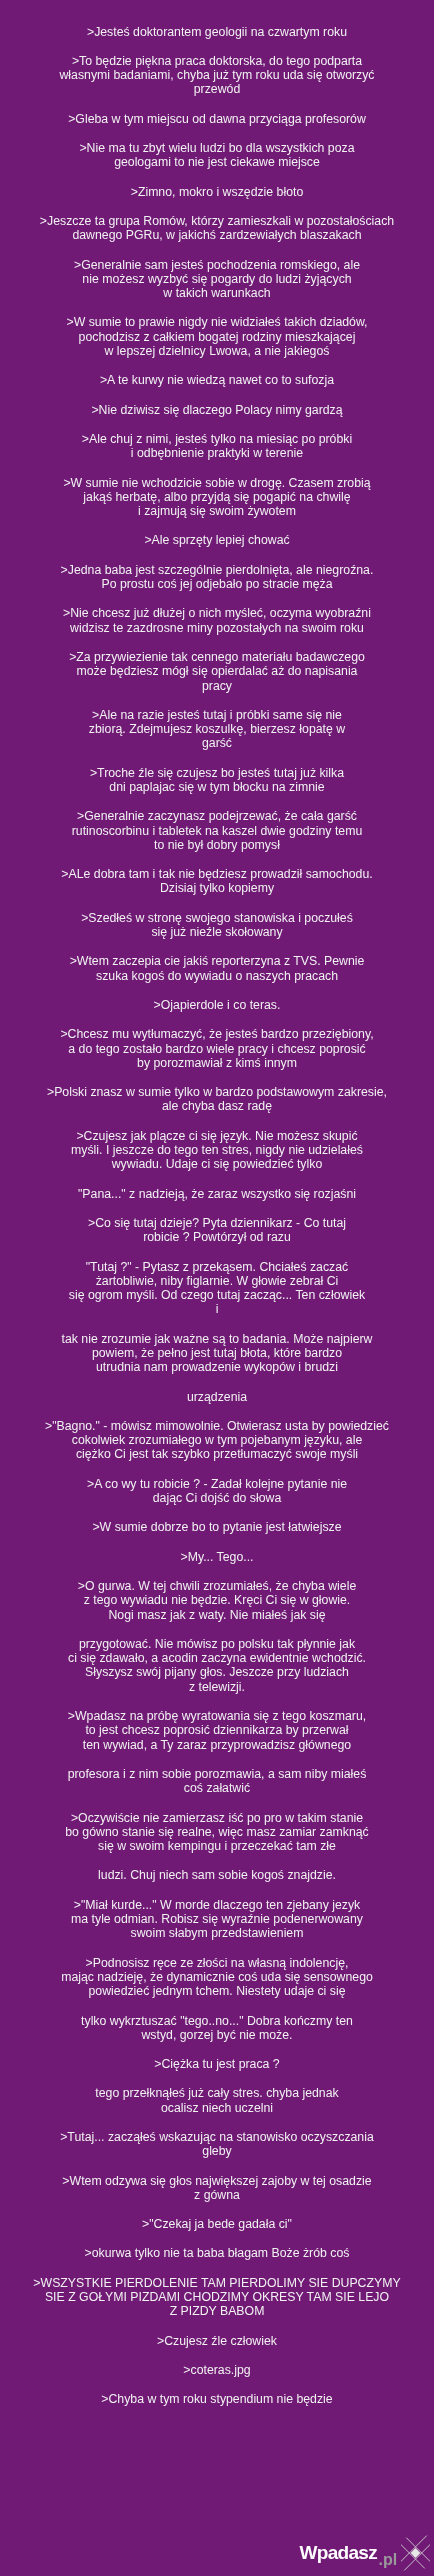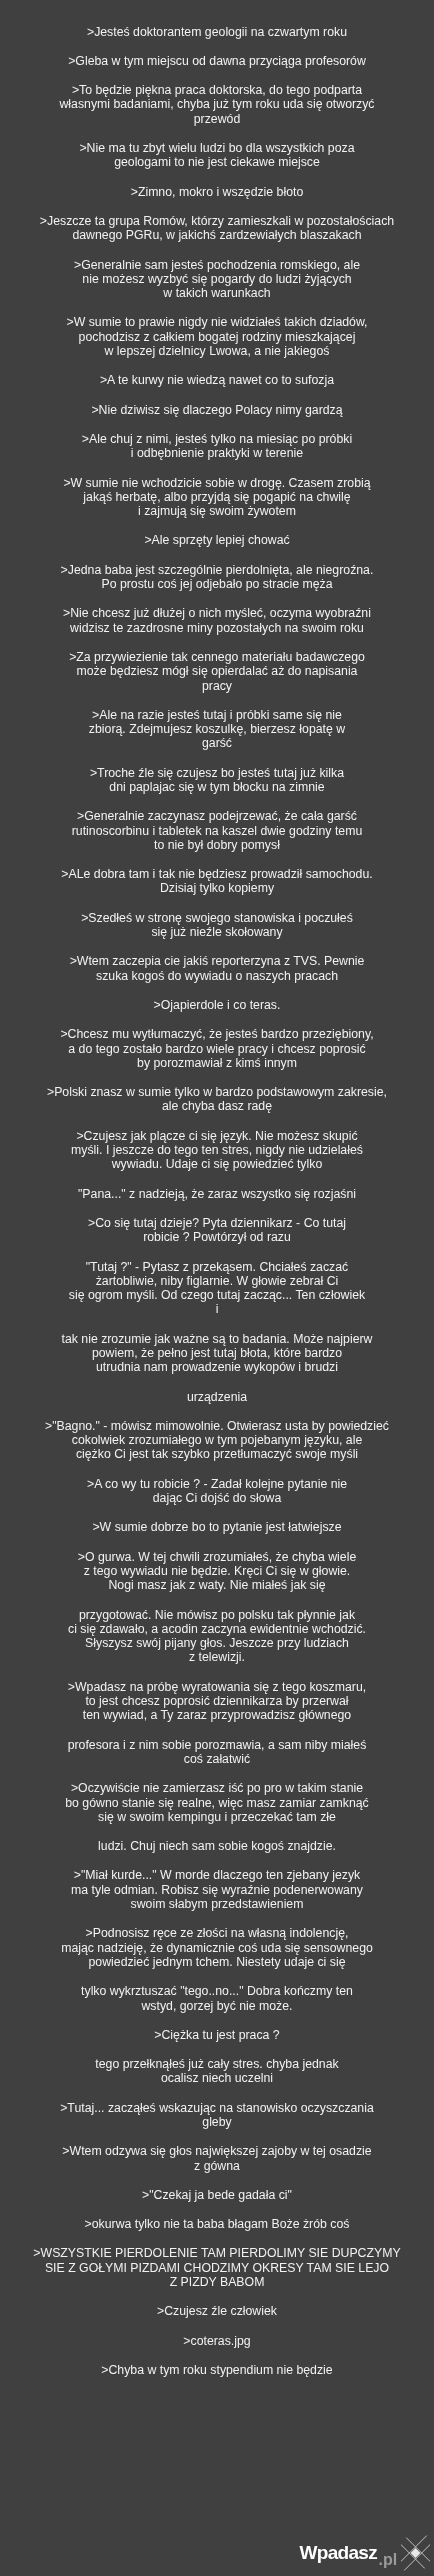--- a/index.html
+++ b/index.html
@@ -1,20 +1,20 @@
 <!DOCTYPE html>
 <html style="font-size:11.6px"><head>
 <meta charset="utf-8">
 <style>
   html, body { margin: 0; padding: 0; background: #000; }
   .page {
     position: relative;
     width: 434px;
     height: 2576px;
-    background: #404040;
+    background: #701a75;
     overflow: hidden;
     font-family: "Liberation Sans", "DejaVu Sans", sans-serif;
   }
   .post {
     padding: 24.6px 4.3px 0 4.3px;
     color: #f2f2f2;
     font-size: 12.3px;
     line-height: 14.3px;
     text-align: center;
     white-space: pre-line;
@@ -43,23 +43,23 @@
     align-self: flex-end;
     line-height: 1.4;
   }
   .wm-icon { margin-left: 4.3px; display: block; }
 </style>
 </head>
 <body>
 
 <div class="page">
 
-  <div class="post" id="paragraphs"><p>&gt;Jesteś doktorantem geologii na czwartym roku</p><p>&gt;Gleba w tym miejscu od dawna przyciąga profesorów</p><p>&gt;To będzie piękna praca doktorska, do tego podparta
+  <div class="post" id="paragraphs"><p>&gt;Jesteś doktorantem geologii na czwartym roku</p><p>&gt;To będzie piękna praca doktorska, do tego podparta
 własnymi badaniami, chyba już tym roku uda się otworzyć
-przewód</p><p>&gt;Nie ma tu zbyt wielu ludzi bo dla wszystkich poza
+przewód</p><p>&gt;Gleba w tym miejscu od dawna przyciąga profesorów</p><p>&gt;Nie ma tu zbyt wielu ludzi bo dla wszystkich poza
 geologami to nie jest ciekawe miejsce</p><p>&gt;Zimno, mokro i wszędzie błoto</p><p>&gt;Jeszcze ta grupa Romów, którzy zamieszkali w pozostałościach
 dawnego PGRu, w jakichś zardzewiałych blaszakach</p><p>&gt;Generalnie sam jesteś pochodzenia romskiego, ale
 nie możesz wyzbyć się pogardy do ludzi żyjących
 w takich warunkach</p><p>&gt;W sumie to prawie nigdy nie widziałeś takich dziadów,
 pochodzisz z całkiem bogatej rodziny mieszkającej
 w lepszej dzielnicy Lwowa, a nie jakiegoś</p><p>&gt;A te kurwy nie wiedzą nawet co to sufozja</p><p>&gt;Nie dziwisz się dlaczego Polacy nimy gardzą</p><p>&gt;Ale chuj z nimi, jesteś tylko na miesiąc po próbki
 i odbębnienie praktyki w terenie</p><p>&gt;W sumie nie wchodzicie sobie w drogę. Czasem zrobią
 jakąś herbatę, albo przyjdą się pogapić na chwilę
 i zajmują się swoim żywotem</p><p>&gt;Ale sprzęty lepiej chować</p><p>&gt;Jedna baba jest szczególnie pierdolnięta, ale niegroźna.
 Po prostu coś jej odjebało po stracie męża</p><p>&gt;Nie chcesz już dłużej o nich myśleć, oczyma wyobraźni
@@ -80,21 +80,21 @@
 myśli. I jeszcze do tego ten stres, nigdy nie udzielałeś
 wywiadu. Udaje ci się powiedzieć tylko</p><p>"Pana..." z nadzieją, że zaraz wszystko się rozjaśni</p><p>&gt;Co się tutaj dzieje? Pyta dziennikarz - Co tutaj
 robicie ? Powtórzył od razu</p><p>"Tutaj ?" - Pytasz z przekąsem. Chciałeś zaczać
 żartobliwie, niby figlarnie. W głowie zebrał Ci
 się ogrom myśli. Od czego tutaj zacząc... Ten człowiek
 i</p><p>tak nie zrozumie jak ważne są to badania. Może najpierw
 powiem, że pełno jest tutaj błota, które bardzo
 utrudnia nam prowadzenie wykopów i brudzi</p><p>urządzenia</p><p>&gt;"Bagno." - mówisz mimowolnie. Otwierasz usta by powiedzieć
 cokolwiek zrozumiałego w tym pojebanym języku, ale
 ciężko Ci jest tak szybko przetłumaczyć swoje myśli</p><p>&gt;A co wy tu robicie ? - Zadał kolejne pytanie nie
-dając Ci dojść do słowa</p><p>&gt;W sumie dobrze bo to pytanie jest łatwiejsze</p><p>&gt;O gurwa. W tej chwili zrozumiałeś, że chyba wiele
+dając Ci dojść do słowa</p><p>&gt;W sumie dobrze bo to pytanie jest łatwiejsze</p><p>&gt;My... Tego...</p><p>&gt;O gurwa. W tej chwili zrozumiałeś, że chyba wiele
 z tego wywiadu nie będzie. Kręci Ci się w głowie.
 Nogi masz jak z waty. Nie miałeś jak się</p><p>przygotować. Nie mówisz po polsku tak płynnie jak
 ci się zdawało, a acodin zaczyna ewidentnie wchodzić.
 Słyszysz swój pijany głos. Jeszcze przy ludziach
 z telewizji.</p><p>&gt;Wpadasz na próbę wyratowania się z tego koszmaru,
 to jest chcesz poprosić dziennikarza by przerwał
 ten wywiad, a Ty zaraz przyprowadzisz głównego</p><p>profesora i z nim sobie porozmawia, a sam niby miałeś
 coś załatwić</p><p>&gt;Oczywiście nie zamierzasz iść po pro w takim stanie
 bo gówno stanie się realne, więc masz zamiar zamknąć
 się w swoim kempingu i przeczekać tam złe</p><p>ludzi. Chuj niech sam sobie kogoś znajdzie.</p><p>&gt;"Miał kurde..." W morde dlaczego ten zjebany jezyk

